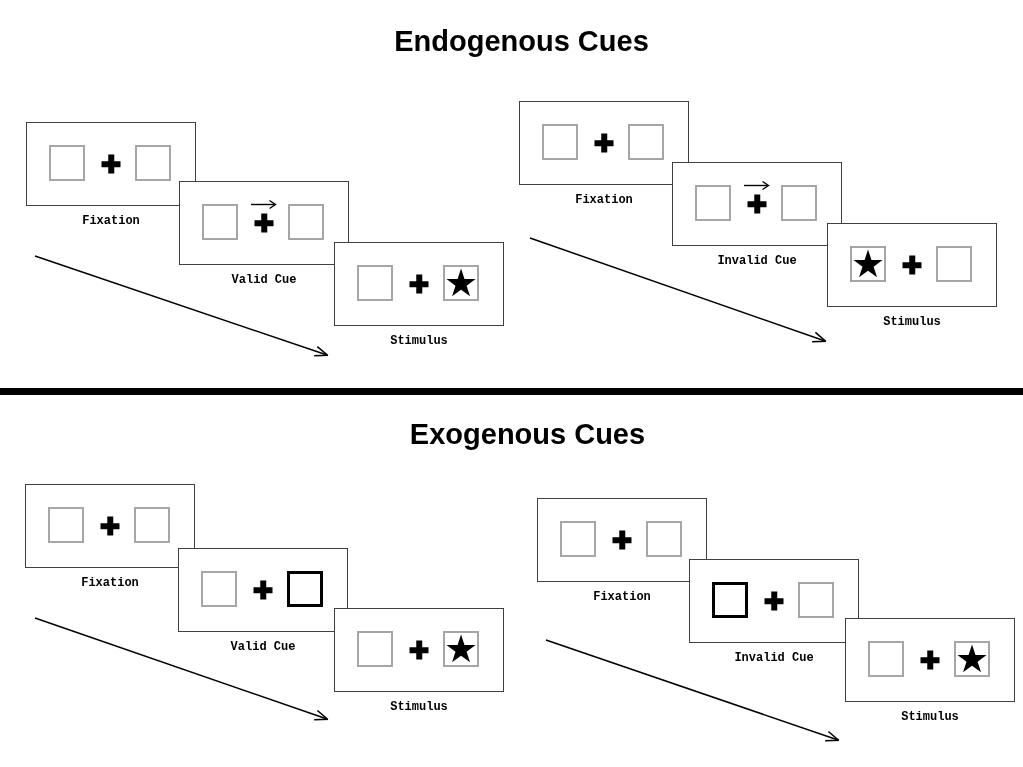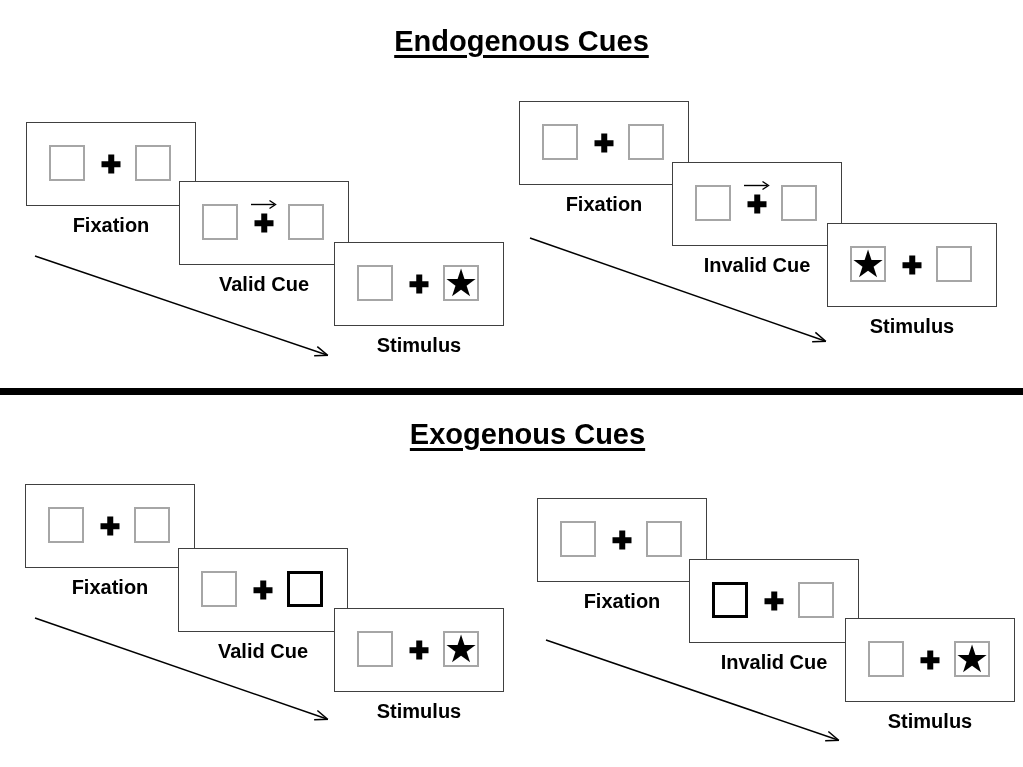--- a/index.html
+++ b/index.html
@@ -15,21 +15,20 @@
   .title {
     position: absolute;
     width: 1023px;
     text-align: center;
     font-size: 29px;
     font-weight: bold;
     letter-spacing: 0px;
     z-index: 6;
   }
   .title span {
-    text-decoration: underline;
     text-underline-offset: 4px;
     text-decoration-thickness: 2.5px;
   }
   .divider {
     position: absolute;
     left: 0; top: 388px;
     width: 1023px; height: 7px;
     background: #000;
     z-index: 6;
   }
@@ -79,24 +78,25 @@
   }
   .cue-arrow {
     position: absolute;
     left: 50%; top: 17px;
     transform: translateX(-50%);
   }
   .plabel {
     position: absolute;
     width: 170px;
     text-align: center;
-    font-size: 20px;
+    font-size: 12px;
     font-weight: bold;
     z-index: 5;
     white-space: nowrap;
+    font-family: Liberation Mono, monospace;
   }
   .overlay {
     position: absolute;
     left: 0; top: 0;
     z-index: 0;
     pointer-events: none;
   }
 </style>
 </head>
 <body>

